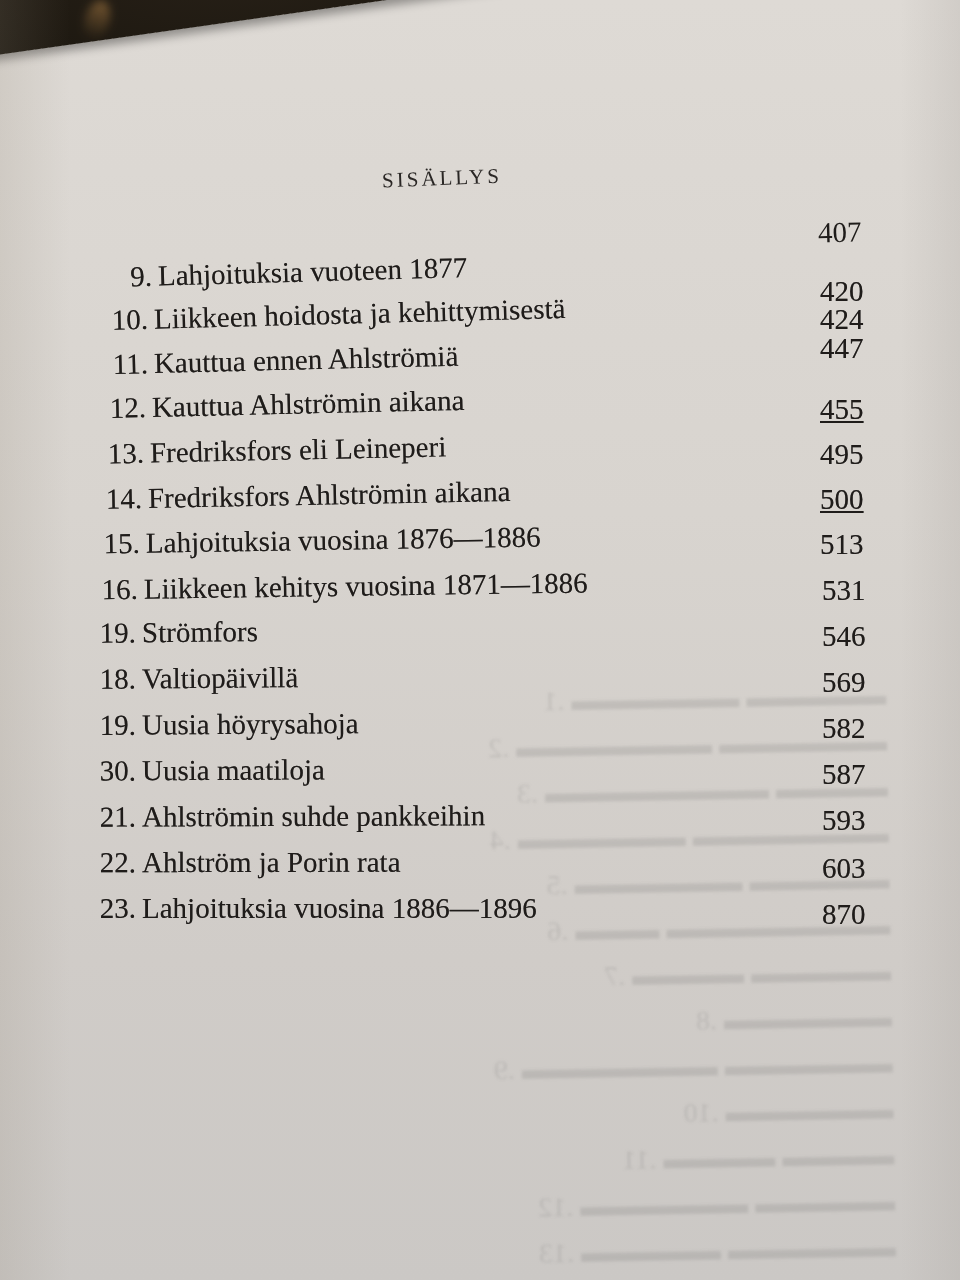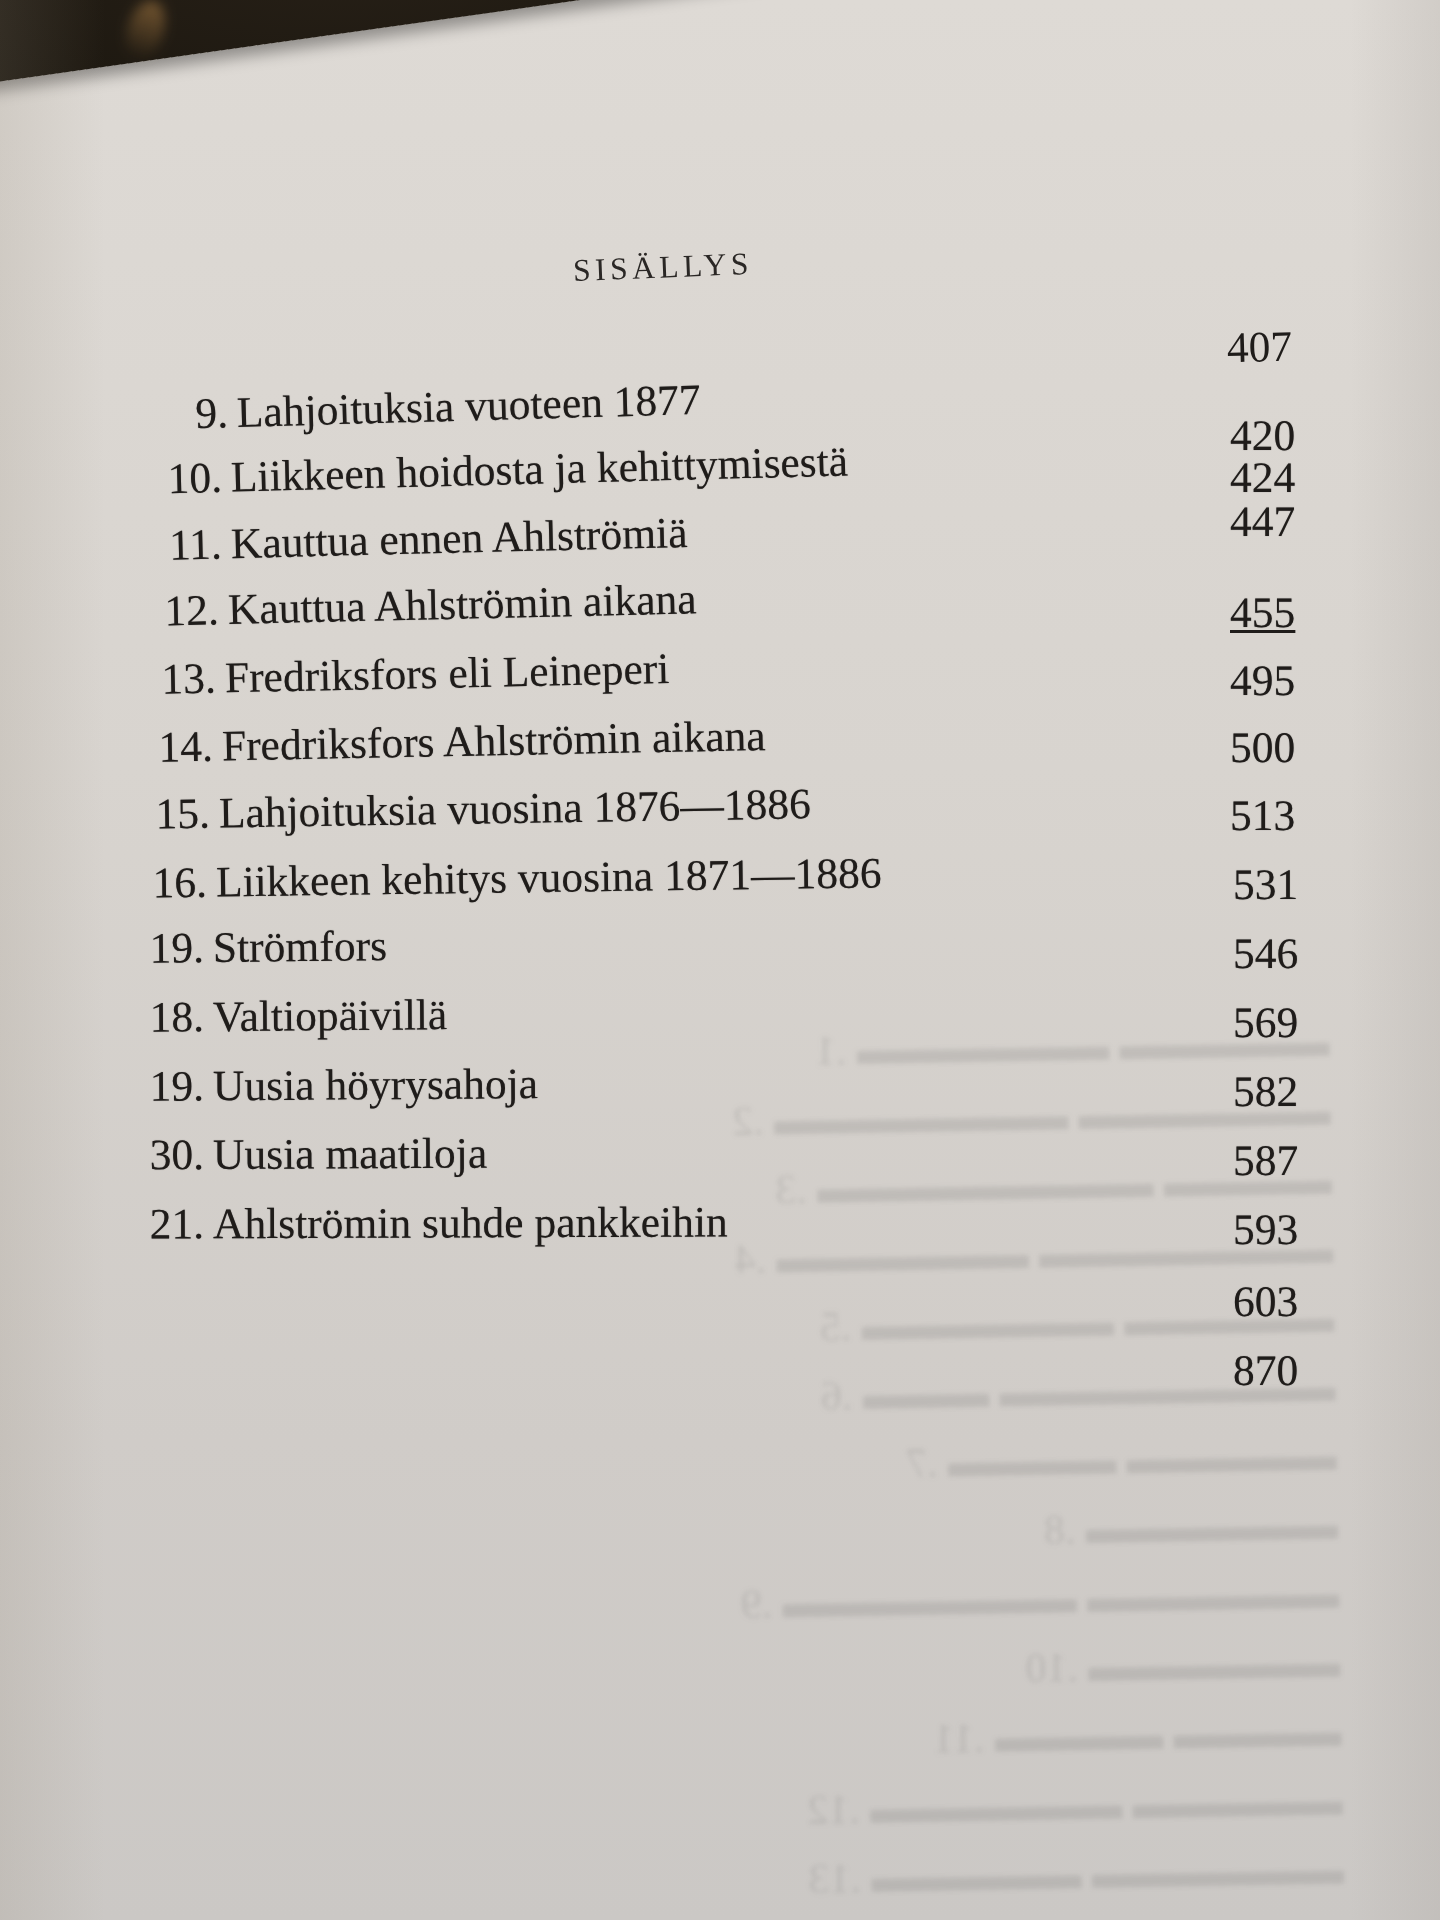--- a/index.html
+++ b/index.html
@@ -179,27 +179,33 @@
   </div>
   <div class="toc-row" style="left:92px; top:708px; transform:rotate(-0.4deg);">
     <span class="toc-num">19.</span><span class="toc-title">Uusia höyrysahoja</span>
   </div>
   <div class="toc-row" style="left:92px; top:754px; transform:rotate(-0.3deg);">
     <span class="toc-num">30.</span><span class="toc-title">Uusia maatiloja</span>
   </div>
   <div class="toc-row" style="left:92px; top:800px; transform:rotate(-0.2deg);">
     <span class="toc-num">21.</span><span class="toc-title">Ahlströmin suhde pankkeihin</span>
   </div>
+  <div class="toc-row" style="left:92px; top:846px; transform:rotate(-0.1deg);">
+    <span class="toc-num">22.</span><span class="toc-title">Ahlström ja Porin rata</span>
+  </div>
+  <div class="toc-row" style="left:92px; top:892px;">
+    <span class="toc-num">23.</span><span class="toc-title">Lahjoituksia vuosina 1886—1896</span>
+  </div>
 
   <div class="toc-page" style="left:820px; top:255px;margin-top:20px;">420</div>
   <div class="toc-page" style="left:820px; top:303px;">424</div>
   <div class="toc-page" style="left:820px; top:332px;">447</div>
   <div class="toc-page" style="left:820px; top:393px;text-decoration:underline;">455</div>
   <div class="toc-page" style="left:820px; top:438px;">495</div>
-  <div class="toc-page" style="left:820px; top:483px;">500</div>
+  <div class="toc-page" style="left:820px; top:483px;text-decoration:underline;">500</div>
   <div class="toc-page" style="left:820px; top:528px;">513</div>
   <div class="toc-page" style="left:822px; top:574px;">531</div>
   <div class="toc-page" style="left:822px; top:620px;">546</div>
   <div class="toc-page" style="left:822px; top:666px;">569</div>
   <div class="toc-page" style="left:822px; top:712px;text-align:right;">582</div>
   <div class="toc-page" style="left:822px; top:758px;">587</div>
   <div class="toc-page" style="left:822px; top:804px;">593</div>
   <div class="toc-page" style="left:822px; top:852px;text-align:right;">603</div>
   <div class="toc-page" style="left:822px; top:898px;">870</div>
 </div>

